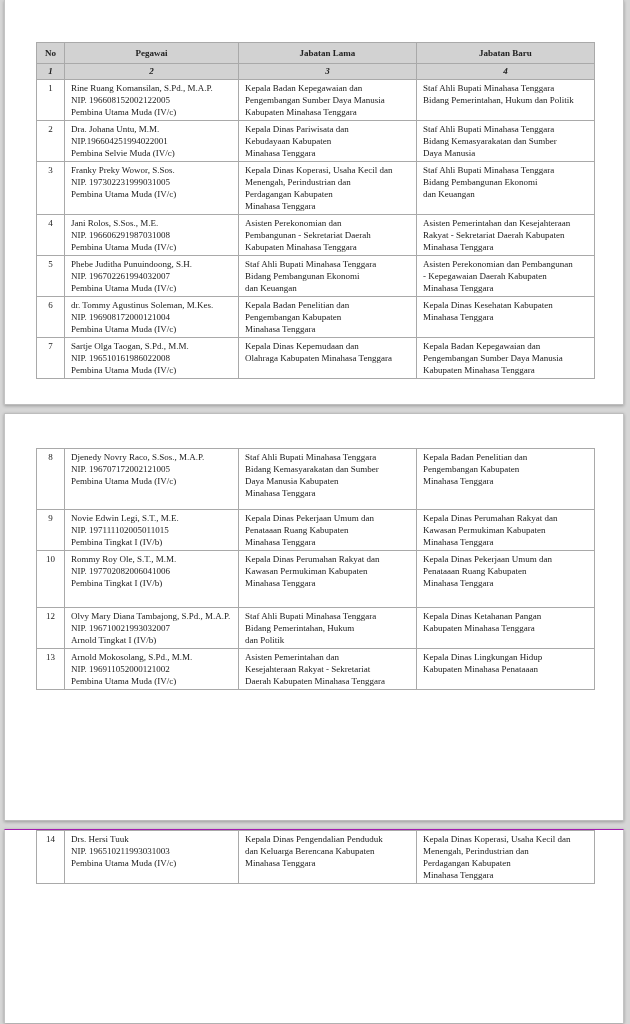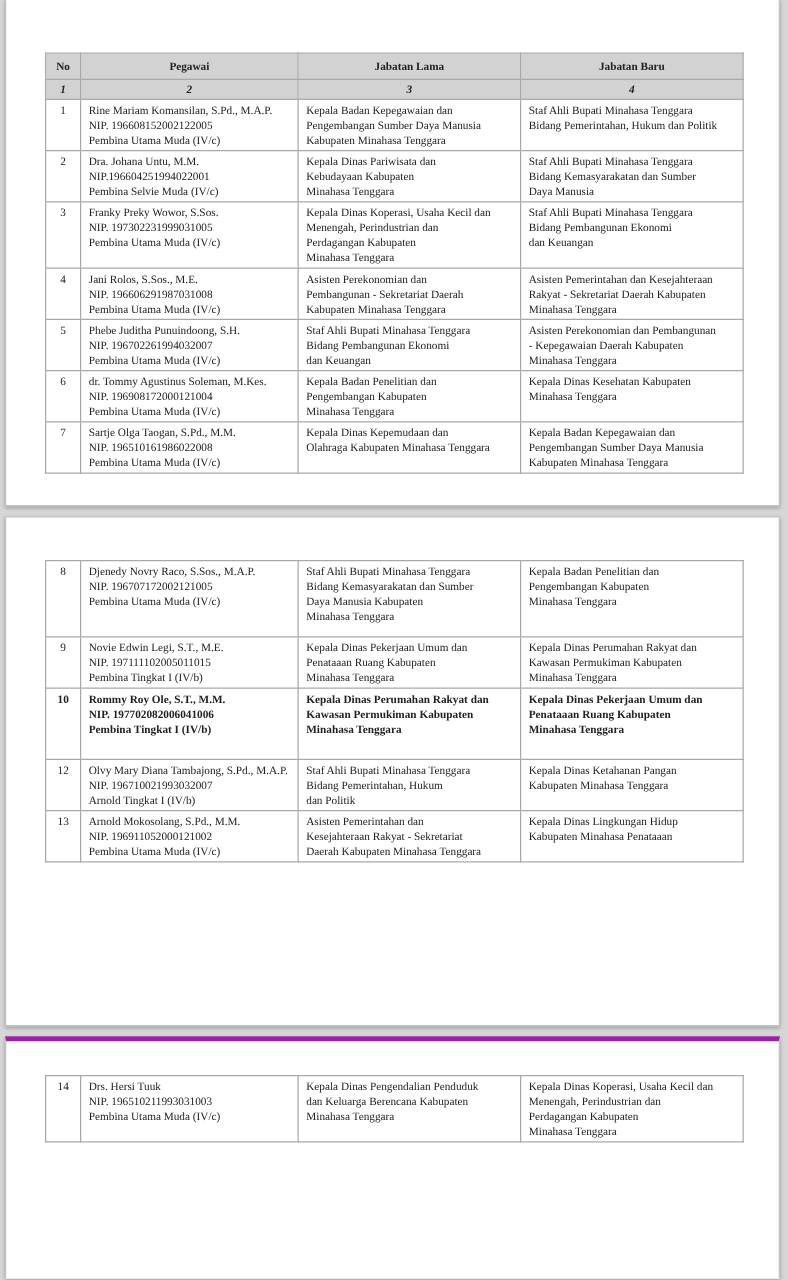--- a/index.html
+++ b/index.html
@@ -14,21 +14,21 @@
     background:#ffffff;
     margin:0 6px 0 4px;
     border-left:1px solid #c3c3c3;
     border-right:1px solid #c3c3c3;
     box-shadow:0 1px 3px rgba(0,0,0,0.28);
     box-sizing:border-box;
     padding-left:31px;
   }
   .page--first  { height:405px; padding-top:42px; border-bottom:1px solid #bdbdbd; }
   .page--second { height:408px; padding-top:34px; border-top:1px solid #bdbdbd; border-bottom:1px solid #bdbdbd; }
-  .page--third  { height:194px; padding-top:27px; border-top:4px solid #a21caf; }
+  .page--third  { height:194px; border-top:1px solid #a21caf; }
   .page-gap { height:8px; }
 
   table.doc-table {
     border-collapse:collapse;
     table-layout:fixed;
     width:558px;
     font-size:9px;
     line-height:12px;
     color:#222222;
     border:1px solid #7e7e7e;
@@ -53,21 +53,21 @@
   }
   .doc-table tr.subhead th {
     font-style:italic;
     border-top:1px solid #efefef;
     padding:1px 2px 2px 2px;
   }
   .doc-table td:first-child { text-align:center; padding-left:1px; padding-right:1px; }
 
   
   .page--second tbody tr:nth-child(1) td { height:56px; }
-  .page--second tbody tr:nth-child(3) td { height:52px;font-weight:bold; }
+  .page--second tbody tr:nth-child(3) td { height:52px; }
   .page--second tbody tr:nth-child(6) td { height:76px; }
 </style>
 </head>
 <body>
 
 <div class="viewport">
 
   <div class="page page--first">
     <table class="doc-table">
       <colgroup>
@@ -86,21 +86,21 @@
         <tr class="subhead">
           <th>1</th>
           <th>2</th>
           <th>3</th>
           <th>4</th>
         </tr>
       </thead>
       <tbody>
           <tr>
             <td>1</td>
-            <td>Rine Mariam Komansilan, S.Pd., M.A.P.
+            <td>Rine Ruang Komansilan, S.Pd., M.A.P.
 NIP. 196608152002122005
 Pembina Utama Muda (IV/c)</td>
             <td>Kepala Badan Kepegawaian dan
 Pengembangan Sumber Daya Manusia
 Kabupaten Minahasa Tenggara</td>
             <td>Staf Ahli Bupati Minahasa Tenggara
 Bidang Pemerintahan, Hukum dan Politik</td>
           </tr>
           <tr>
             <td>2</td>

